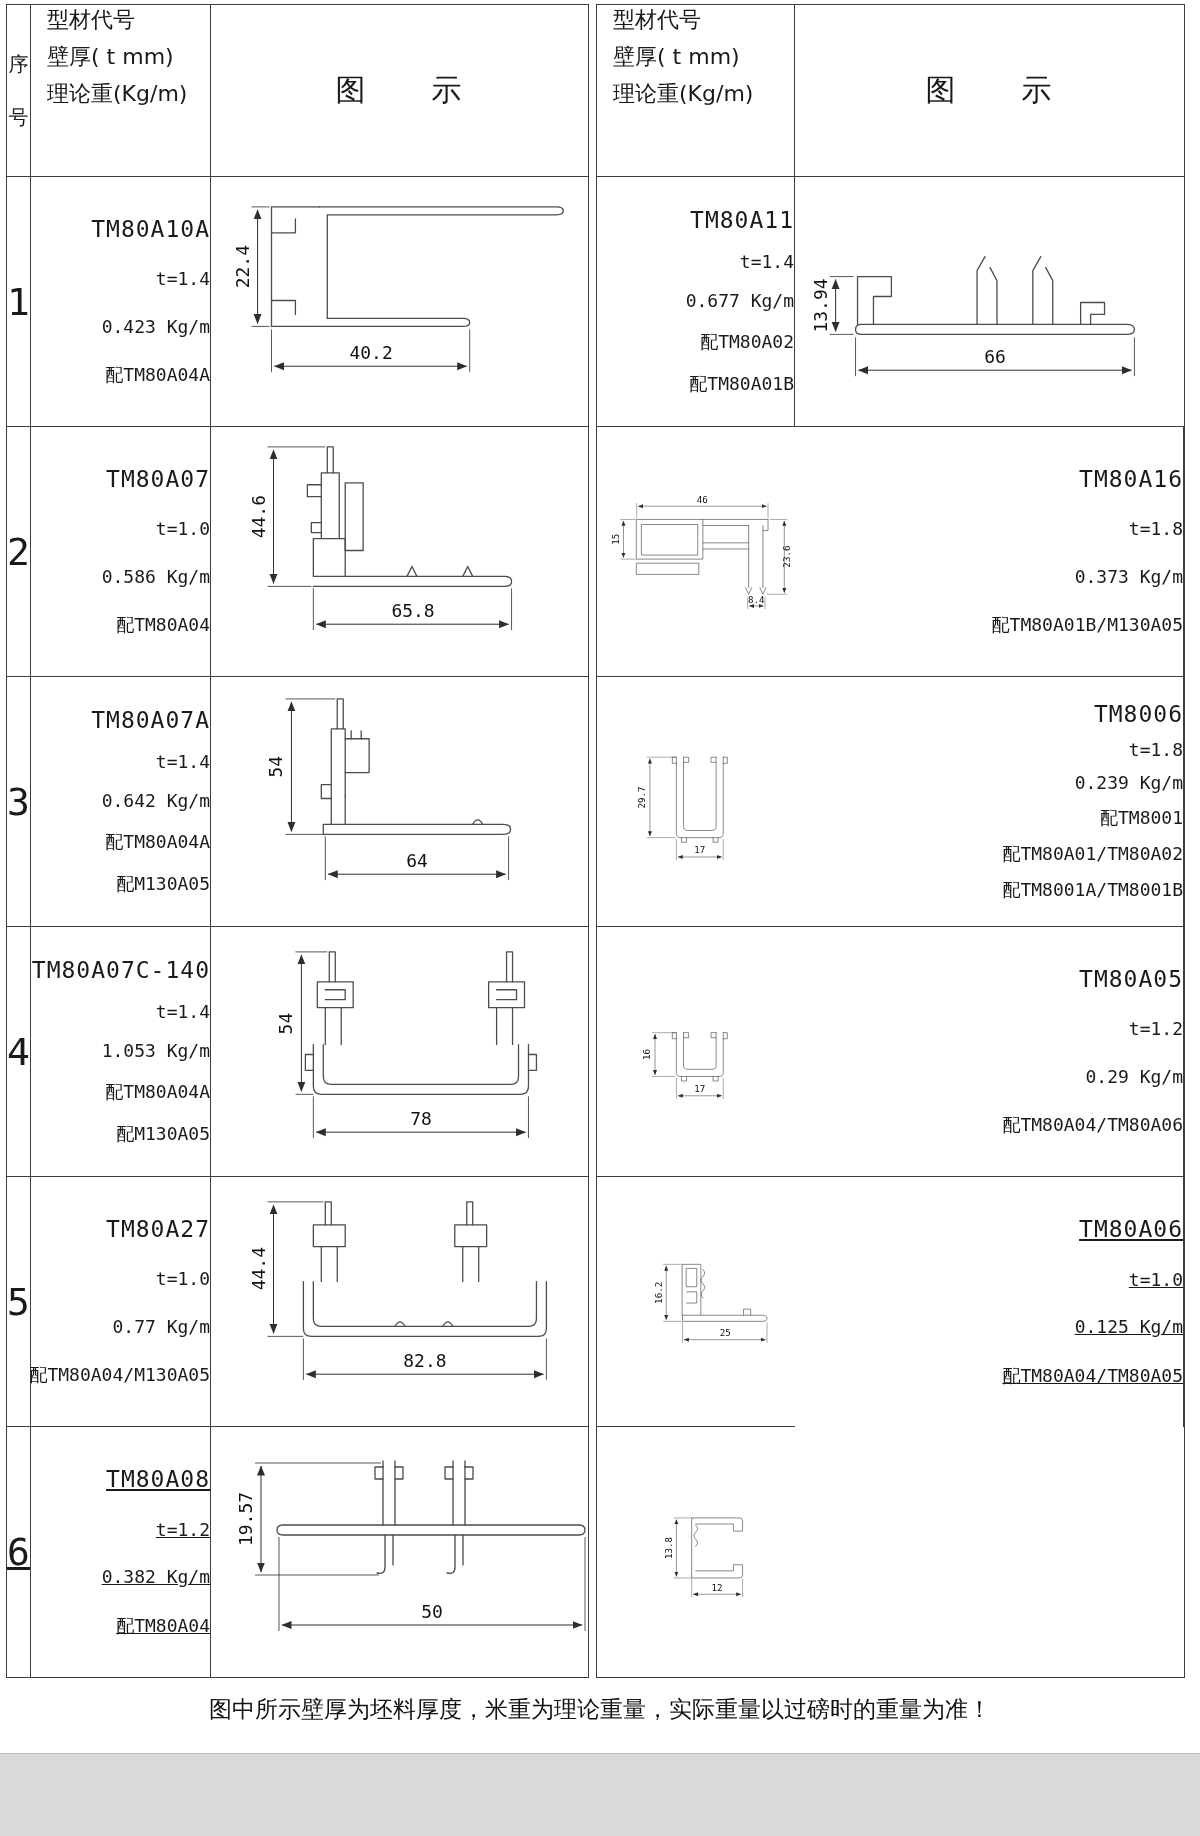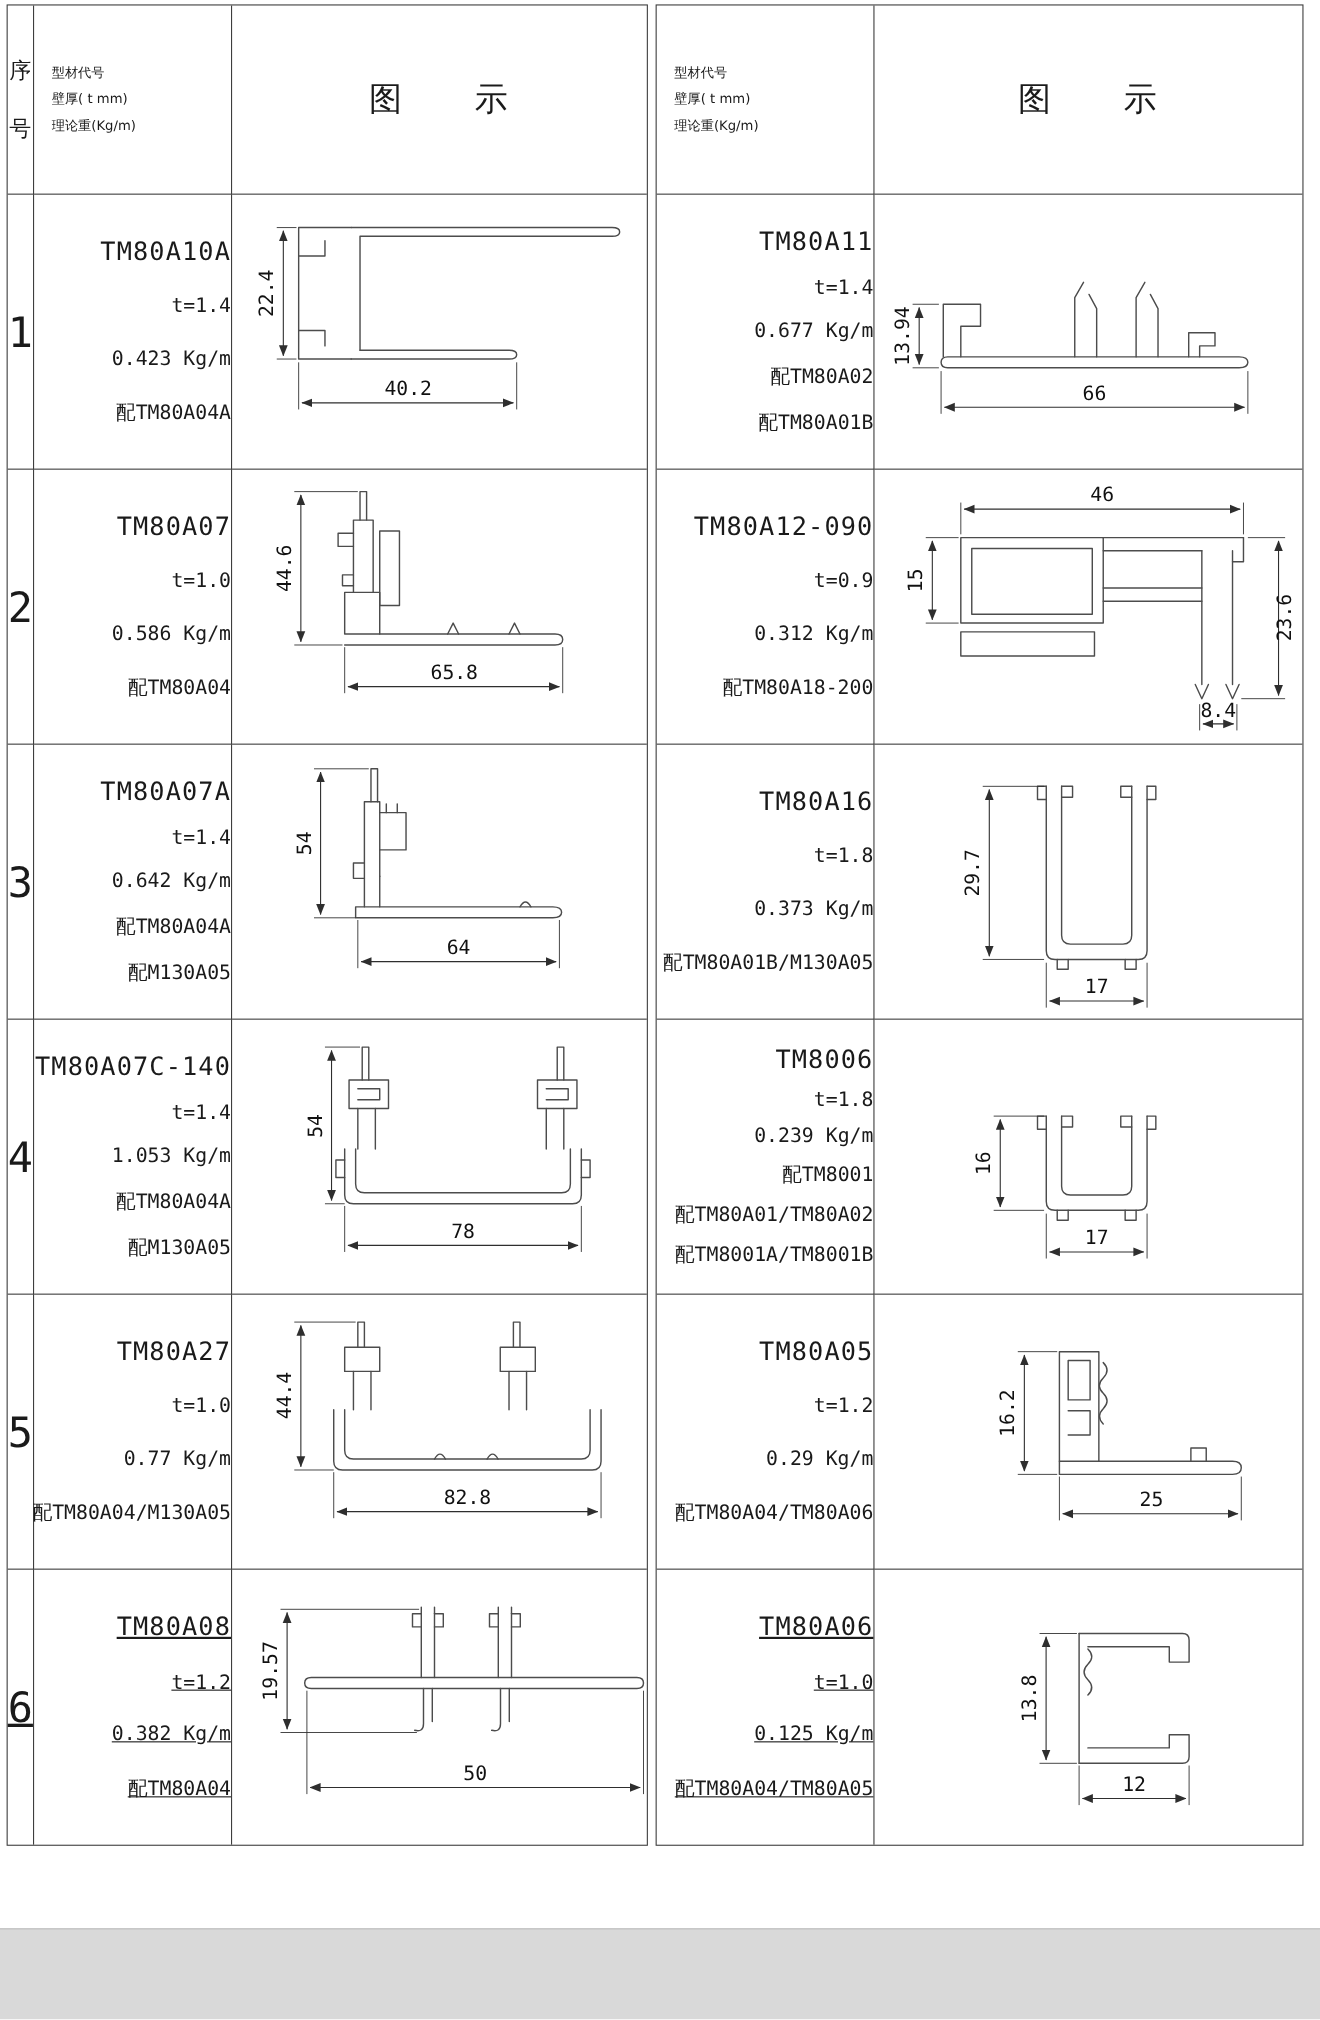--- a/index.html
+++ b/index.html
@@ -9,21 +9,21 @@
   .half{border:1px solid #3e3e3e;background:#fff;display:grid;
         grid-template-rows:172px 250px 250px 250px 250px 250px 250px;}
   .half.l{grid-template-columns:24px 180px 377px;}
   .half.r{grid-template-columns:198px 389px;}
   .c{border-right:1px solid #3e3e3e;border-bottom:1px solid #3e3e3e;position:relative;background:transparent;}
   .c.lc{border-right:none;align-items:center;}
   .c.lr{border-bottom:none;text-decoration:underline;}
   .seqhead{display:flex;flex-direction:column;align-items:center;justify-content:center;gap:26px;font-size:20px;}
   .seqcell{display:flex;align-items:center;justify-content:center;font-size:38px;
            font-family:"DejaVu Sans Mono","Liberation Mono",monospace;}
-  .infohead{display:flex;flex-direction:column;justify-content:center;padding-left:16px;gap:7px;font-size:12px;}
+  .infohead{display:flex;flex-direction:column;justify-content:flex-start;padding-left:16px;gap:7px;font-size:22px;}
   .diaghead{display:flex;align-items:center;justify-content:center;font-size:30px;letter-spacing:2px;}
   .info{display:flex;flex-direction:column;justify-content:space-evenly;align-items:flex-end;
         padding:12px 0 12px 18px;}
   .info .code{font-size:23px;letter-spacing:1px;font-family:"DejaVu Sans Mono","Liberation Mono",monospace;white-space:nowrap;}
   .info .spec{font-size:18px;white-space:nowrap;font-family:"DejaVu Sans Mono","Liberation Mono",monospace;}
   .diag svg{display:block;width:100%;height:100%;}
   .prof{fill:none;stroke:#4c4c4c;stroke-width:1.3;stroke-linecap:round;stroke-linejoin:round;}
   .dim{fill:none;stroke:#2e2e2e;stroke-width:1;}
   .ext{fill:none;stroke:#2e2e2e;stroke-width:0.8;}
   .dt{font-size:18px;fill:#111;font-family:"DejaVu Sans Mono","Liberation Mono",monospace;text-anchor:middle;}
@@ -246,26 +246,20 @@
           <path class="prof" d="M286,148 V126 H310 V138 H296 V148"></path>
           <path class="ext" d="M58,100 H34 M58,158 H34"></path>
           <line class="dim" x1="40" y1="103" x2="40" y2="155" marker-start="url(#arw)" marker-end="url(#arw)"></line>
           <text class="dt" x="31" y="129" transform="rotate(-90 31 129)">13.94</text>
           <path class="ext" d="M60,161 V200 M340,161 V200"></path>
           <line class="dim" x1="63" y1="194" x2="337" y2="194" marker-start="url(#arw)" marker-end="url(#arw)"></line>
           <text class="dt" x="200" y="187">66</text>
         </svg>
       </div>
 
-      <div class="c info">
-        <div class="code">TM80A12-090</div>
-        <div class="spec">t=0.9</div>
-        <div class="spec">0.312 Kg/m</div>
-        <div class="spec">配TM80A18-200</div>
-      </div>
       <div class="c diag lc">
         <svg viewBox="0 0 389 250">
           <path class="prof" d="M78,62 H208 V140 H78 Z"></path>
           <path class="prof" d="M88,72 H198 V132 H88 Z"></path>
           <path class="prof" d="M78,148 H200 V170 H78 Z"></path>
           <path class="prof" d="M208,62 H336 M208,74 H298"></path>
           <path class="prof" d="M336,62 V84 H326 V74"></path>
           <path class="prof" d="M298,74 V196 M326,84 V196"></path>
           <path class="prof" d="M208,108 H298 M208,120 H298"></path>
           <path class="prof" d="M292,196 l6,13 6,-13 M320,196 l6,13 6,-13"></path>
@@ -369,14 +363,15 @@
           <line class="dim" x1="156" y1="61" x2="156" y2="173" marker-start="url(#arw)" marker-end="url(#arw)"></line>
           <text class="dt" x="147" y="117" transform="rotate(-90 147 117)">13.8</text>
           <path class="ext" d="M186,178 V214 M286,178 V214"></path>
           <line class="dim" x1="189" y1="208" x2="283" y2="208" marker-start="url(#arw)" marker-end="url(#arw)"></line>
           <text class="dt" x="236" y="201">12</text>
         </svg>
       </div>
     </div>
   </div>
 
+  <div class="note">图中所示壁厚为坯料厚度，米重为理论重量，实际重量以过磅时的重量为准！</div>
   <div class="pageedge"></div>
 </div>
 
 </body></html>

